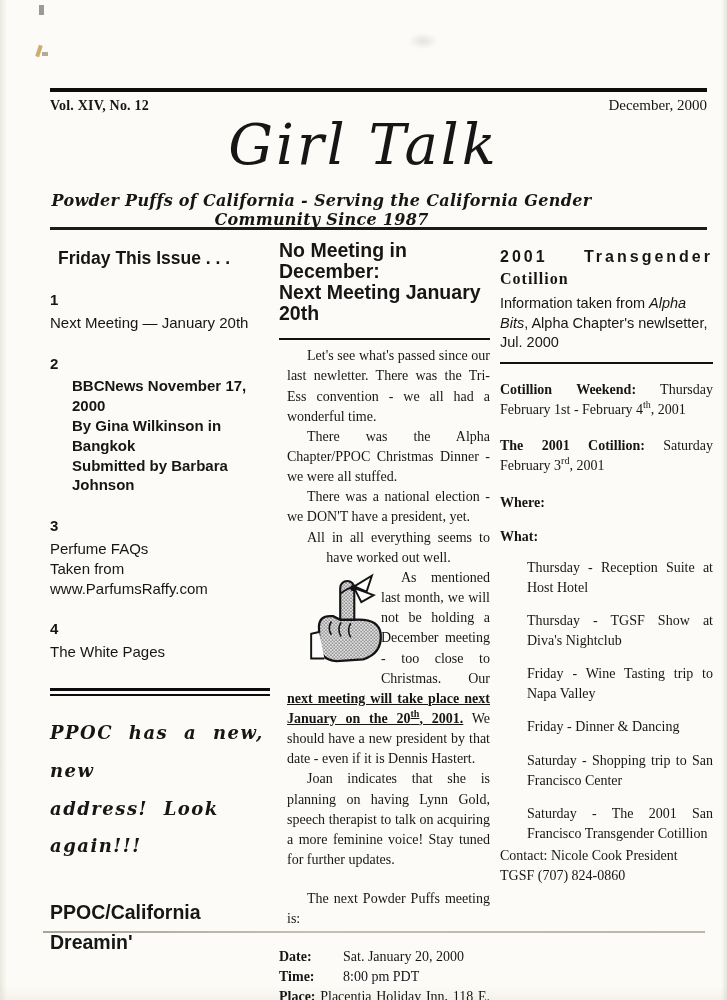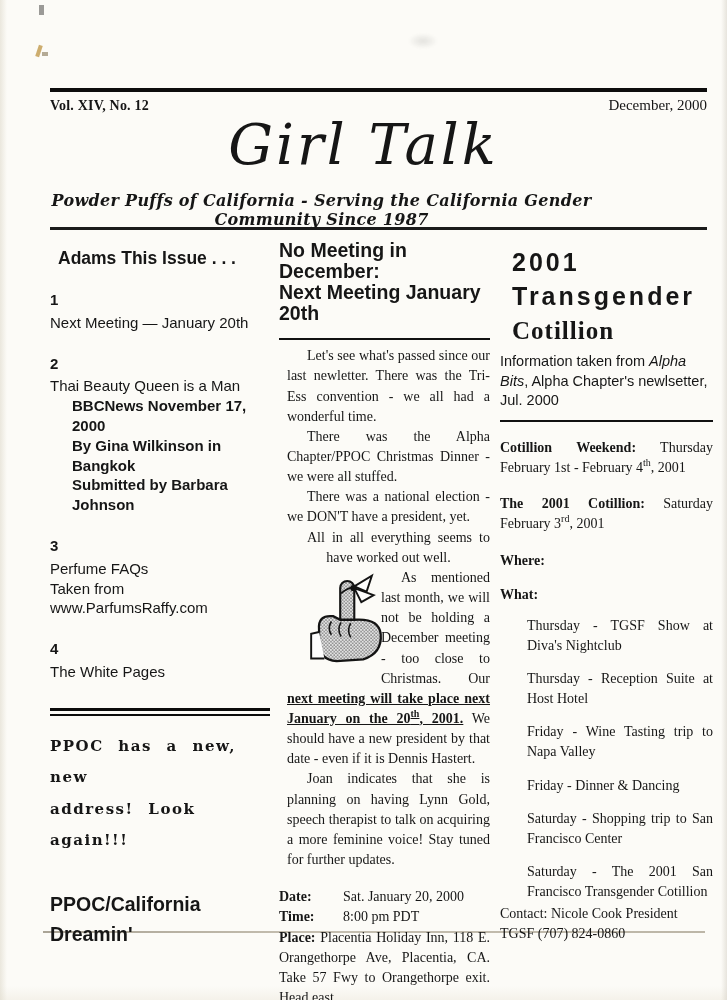--- a/index.html
+++ b/index.html
@@ -34,22 +34,22 @@
   .col-mid{left:279px;width:211px;}
   .col-right{left:500px;width:213px;}
 
   
   .toc-title{font-family:"Liberation Sans", sans-serif;font-weight:bold;font-size:17.5px;margin:8px 0 0 8px;}
   .toc-item{margin-top:21px;font-family:"Liberation Sans", sans-serif;font-size:15px;line-height:1.32;}
   .toc-num{font-weight:bold;font-size:15px;margin-bottom:3px;}
   .toc-line{}
   .toc-sub{font-weight:bold;padding-left:22px;}
   .double-rule{margin-top:26px;height:3px;border-top:3px solid #0c0c0c;border-bottom:2px solid #0c0c0c;}
-  .script-note{font-family:"DejaVu Serif", serif;font-weight:bold;
-    font-size:15px;line-height:2.1;letter-spacing:1.5px;word-spacing:8px;}
+  .script-note{font-family:"DejaVu Serif", serif;font-style:italic;font-weight:bold;
+    font-size:18px;line-height:2.1;letter-spacing:1.5px;word-spacing:8px;}
   .script-note span{display:block;}
   .address{margin-top:32px;font-family:"Liberation Sans", sans-serif;font-weight:bold;font-size:19.5px;line-height:1.55;}
 
   
   .article-title{font-family:"Liberation Sans", sans-serif;font-weight:bold;font-size:19.5px;line-height:1.08;
     margin:0;padding-bottom:14px;border-bottom:2px solid #111;}
   .article-title span{display:block;}
   .bodytext p{margin:0;font-size:14px;line-height:1.44;text-align:justify;text-indent:20px;}
   .bodytext p.center-last{text-align-last:center;}
   .bodytext{margin-top:6px;margin-left:8px;}
@@ -57,21 +57,21 @@
   .sup{font-size:10px;vertical-align:super;line-height:0;}
   .hand-img{float:left;width:88px;margin:4px 8px 2px -2px;}
   .p-gap{margin-top:19px !important;}
   .meeting{margin-top:17px;font-size:14px;line-height:1.44;}
   .mrow{display:flex;}
   .mlabel{font-weight:bold;width:64px;flex:none;}
   .place-p{margin:0;text-align:justify;}
   .place-p b{font-weight:bold;}
 
   
-  .cot-title{font-family:"Liberation Sans", sans-serif;font-weight:bold;font-size:25px;line-height:1.35;margin:6px 0 0 12px;}
+  .cot-title{font-family:"Liberation Sans", sans-serif;font-weight:bold;font-size:16px;line-height:1.35;margin:6px 0 0 0;}
   .cot-title .l1{display:block;text-align:justify;text-align-last:justify;letter-spacing:3px;}
   .cot-title .l2{display:block;letter-spacing:1px;font-family:Liberation Serif, serif;}
   .cot-info{font-family:"Liberation Sans", sans-serif;font-size:14.5px;line-height:1.35;margin-top:5px;}
   .cot-rule{height:2px;background:#111;margin-top:9px;}
   .cot-p{font-size:14px;line-height:1.44;margin:16px 0 0 0;text-align:justify;}
   .cot-label{font-weight:bold;}
   .blk-label{font-weight:bold;font-size:14px;margin-top:18px;}
   .where-text{font-size:14px;line-height:1.44;text-align:justify;margin:0;}
   .sched-item{font-size:14px;line-height:1.44;padding-left:27px;margin-top:13px;text-align:justify;}
   .sched-item.tight{margin-top:2px;}
@@ -98,30 +98,29 @@
 <div class="abs rule-top"></div>
 <div class="abs header-row">
   <span class="vol">Vol. XIV, No. 12</span>
   <span class="issuedate">December, 2000</span>
 </div>
 <div class="abs gt-title">Girl Talk</div>
 <div class="abs tagline">Powder Puffs of California - Serving the California Gender Community Since 1987</div>
 <div class="abs rule-mid"></div>
 
 <div class="abs col col-left">
-  <div class="toc-title">Adams This Issue . . .</div>
+  <div class="toc-title">Friday This Issue . . .</div>
 
   <div class="toc-item">
     <div class="toc-num">1</div>
     <div class="toc-line">Next Meeting — January 20th</div>
   </div>
 
   <div class="toc-item">
     <div class="toc-num">2</div>
-    <div class="toc-line">Thai Beauty Queen is a Man</div>
     <div class="toc-line toc-sub">BBCNews November 17, 2000</div>
     <div class="toc-line toc-sub">By Gina Wilkinson in Bangkok</div>
     <div class="toc-line toc-sub">Submitted by Barbara Johnson</div>
   </div>
 
   <div class="toc-item">
     <div class="toc-num">3</div>
     <div class="toc-line">Perfume FAQs</div>
     <div class="toc-line">Taken from www.ParfumsRaffy.com</div>
   </div>
@@ -175,20 +174,21 @@
           <path d="M30 56 Q25 64 30 71" fill="none" stroke="#141414" stroke-width="1.8"></path>
           <path d="M41 57 Q36 65 41 73" fill="none" stroke="#141414" stroke-width="1.8"></path>
           <path d="M52 58 Q47 66 52 74" fill="none" stroke="#141414" stroke-width="1.8"></path>
           <path d="M16 68 L7 70 L7 98 L22 98" fill="#fdfdfd" stroke="#141414" stroke-width="2.2"></path>
         </svg>
       </span>
       <span>As mentioned last month, we will not be holding a December meeting - too close to Christmas. Our </span><u><b>next meeting will take place next January on the 20</b><b class="sup">th</b><b>, 2001.</b></u><span> We should have a new president by that date - even if it is Dennis Hastert.</span>
     </p>
 
     <p>Joan indicates that she is planning on having Lynn Gold, speech therapist to talk on acquiring a more feminine voice! Stay tuned for further updates.</p>
+    <p class="p-gap">The next Powder Puffs meeting is:</p>
   </div>
 
   <div class="meeting">
     <div class="mrow">
       <span class="mlabel">Date:</span>
       <span>Sat. January 20, 2000</span>
     </div>
     <div class="mrow">
       <span class="mlabel">Time:</span>
       <span>8:00 pm PDT</span>
@@ -209,21 +209,21 @@
   <div class="cot-rule"></div>
 
   <p class="cot-p"><b class="cot-label">Cotillion Weekend:</b><span> Thursday February 1st - February 4</span><span class="sup">th</span><span>, 2001</span></p>
 
   <p class="cot-p"><b class="cot-label">The 2001 Cotillion:</b><span> Saturday February 3</span><span class="sup">rd</span><span>, 2001</span></p>
 
   <div class="blk-label">Where:</div>
 
   <div class="blk-label">What:</div>
 
+  <div class="sched-item">Thursday - Reception Suite at Host Hotel</div>
   <div class="sched-item">Thursday - TGSF Show at Diva's Nightclub</div>
-  <div class="sched-item">Thursday - Reception Suite at Host Hotel</div>
   <div class="sched-item">Friday - Wine Tasting trip to Napa Valley</div>
   <div class="sched-item">Friday - Dinner &amp; Dancing</div>
   <div class="sched-item">Saturday - Shopping trip to San Francisco Center</div>
   <div class="sched-item">Saturday - The 2001 San Francisco Transgender Cotillion</div>
 
   <p class="contact">Contact: Nicole Cook President TGSF (707) 824-0860</p>
 </div>
 
 </body></html>

